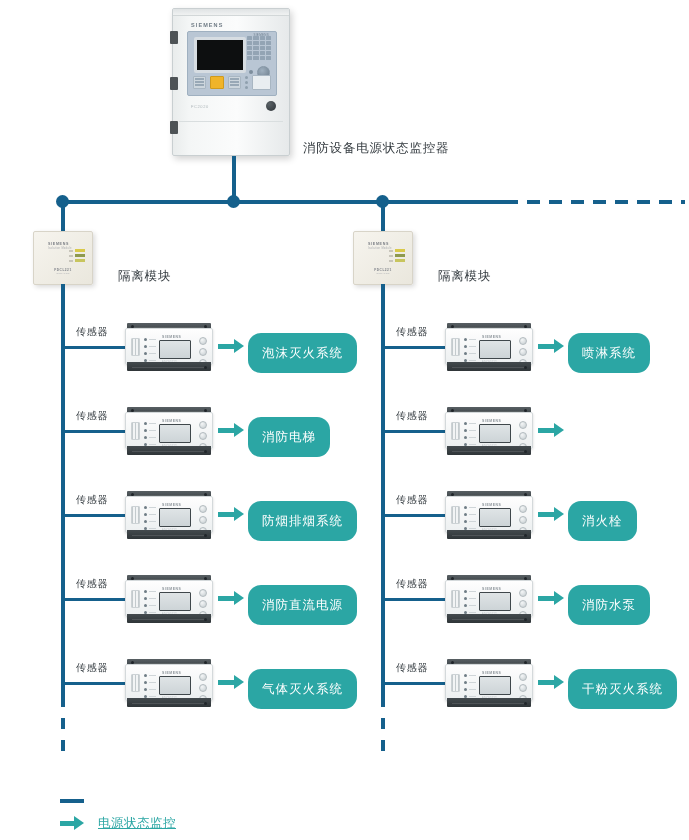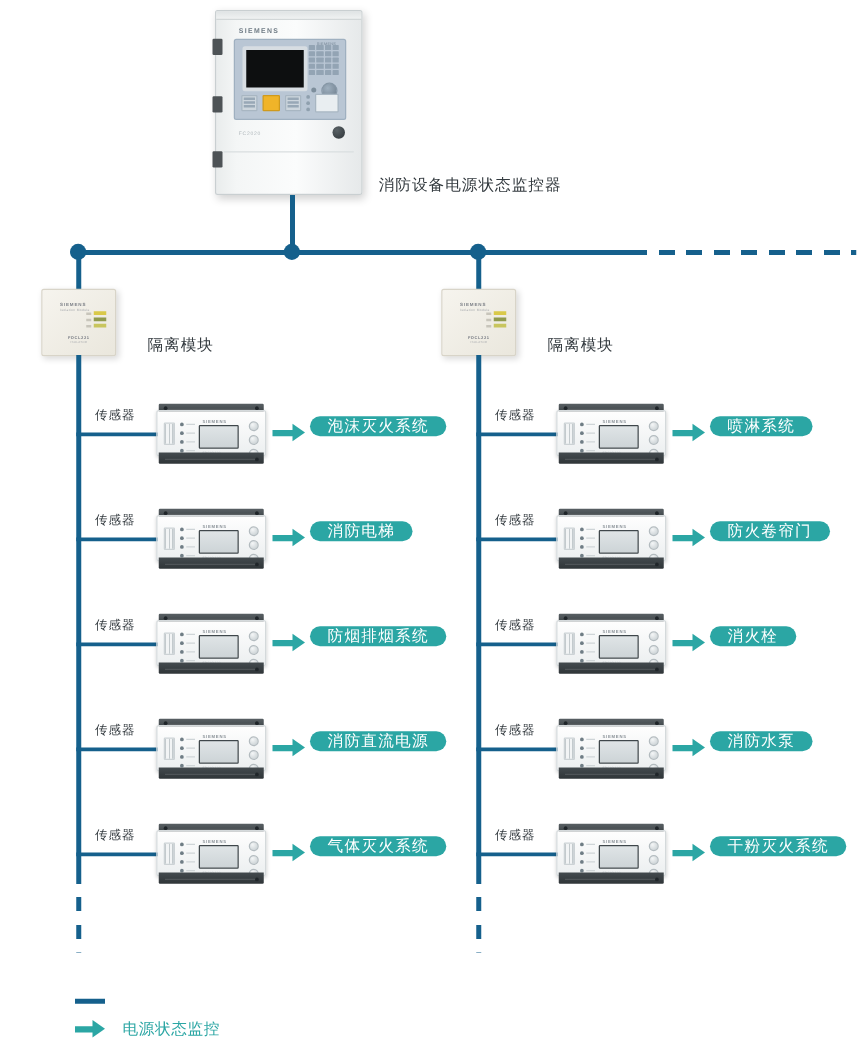--- a/index.html
+++ b/index.html
@@ -248,21 +248,21 @@
   .arrow .shaft {
     position: absolute; left: 0; top: 5px; width: 17px; height: 5px;
     background: #2ba6a4;
   }
   .arrow .head {
     position: absolute; right: 0; top: 0; width: 0; height: 0;
     border-top: 7px solid transparent; border-bottom: 7px solid transparent;
     border-left: 10px solid #2ba6a4;
   }
   .pill {
-    position: absolute; height: 16px; border-radius: 13px;
+    position: absolute; height: 40px; border-radius: 13px;
     background: #2ba6a4; color: #ffffff; font-size: 12.5px;
     display: flex; align-items: center; justify-content: center;
     padding: 0 14px; letter-spacing: 1px; white-space: nowrap;
   }
 
   
   .legend { position: absolute; left: 60px; top: 790px; }
   .legend-row { display: flex; align-items: center; height: 22px; }
   .legend-line {
     width: 24px; height: 4px; background: #15608c; margin-right: 14px;
@@ -275,21 +275,21 @@
   .legend-arrow .shaft {
     position: absolute; left: 0; top: 5px; width: 15px; height: 5px;
     background: #2ba6a4;
   }
   .legend-arrow .head {
     position: absolute; right: 0; top: 0; width: 0; height: 0;
     border-top: 7px solid transparent; border-bottom: 7px solid transparent;
     border-left: 10px solid #2ba6a4;
   }
   .legend-text-bus { color: #15608c; font-size: 12.5px; letter-spacing: .5px; }
-  .legend-text-mon { color: #2ba6a4; font-size: 12.5px; letter-spacing: .5px; }
+  .legend-text-mon { color: #2ba6a4; font-size: 12.5px; letter-spacing: .5px; text-decoration: underline; }
 </style>
 </head>
 <body>
 
 <div class="stage">
 
 
   <div class="panel-shadow"></div>
   <div class="panel">
     <div class="panel-topstrip"></div>
@@ -717,21 +717,20 @@
           <i></i>
         </div>
     </div>
     <div class="sensor-rail-bottom"></div>
     <div class="sensor-screw" style="right:6px;bottom:2px"></div>
   </div>
   <div class="arrow" style="left:538px; top:423px;">
     <span class="shaft"></span>
       <span class="head"></span>
   </div>
-  <div class="pill" style="left:568px; top:417px;">防火卷帘门</div>
 
   <div class="hline-thin" style="left:381px; top:514px; width:66px;"></div>
   <div class="sensor-label" style="left:396px; top:493px;">传感器</div>
   <div class="sensor" style="left:445px; top:491px;">
     <div class="sensor-rail-top"></div>
     <div class="sensor-screw" style="left:6px;top:2px"></div>
       <div class="sensor-screw" style="right:6px;top:2px"></div>
     <div class="sensor-body">
       <div class="sensor-vent"></div>
       <div class="sensor-dots">

